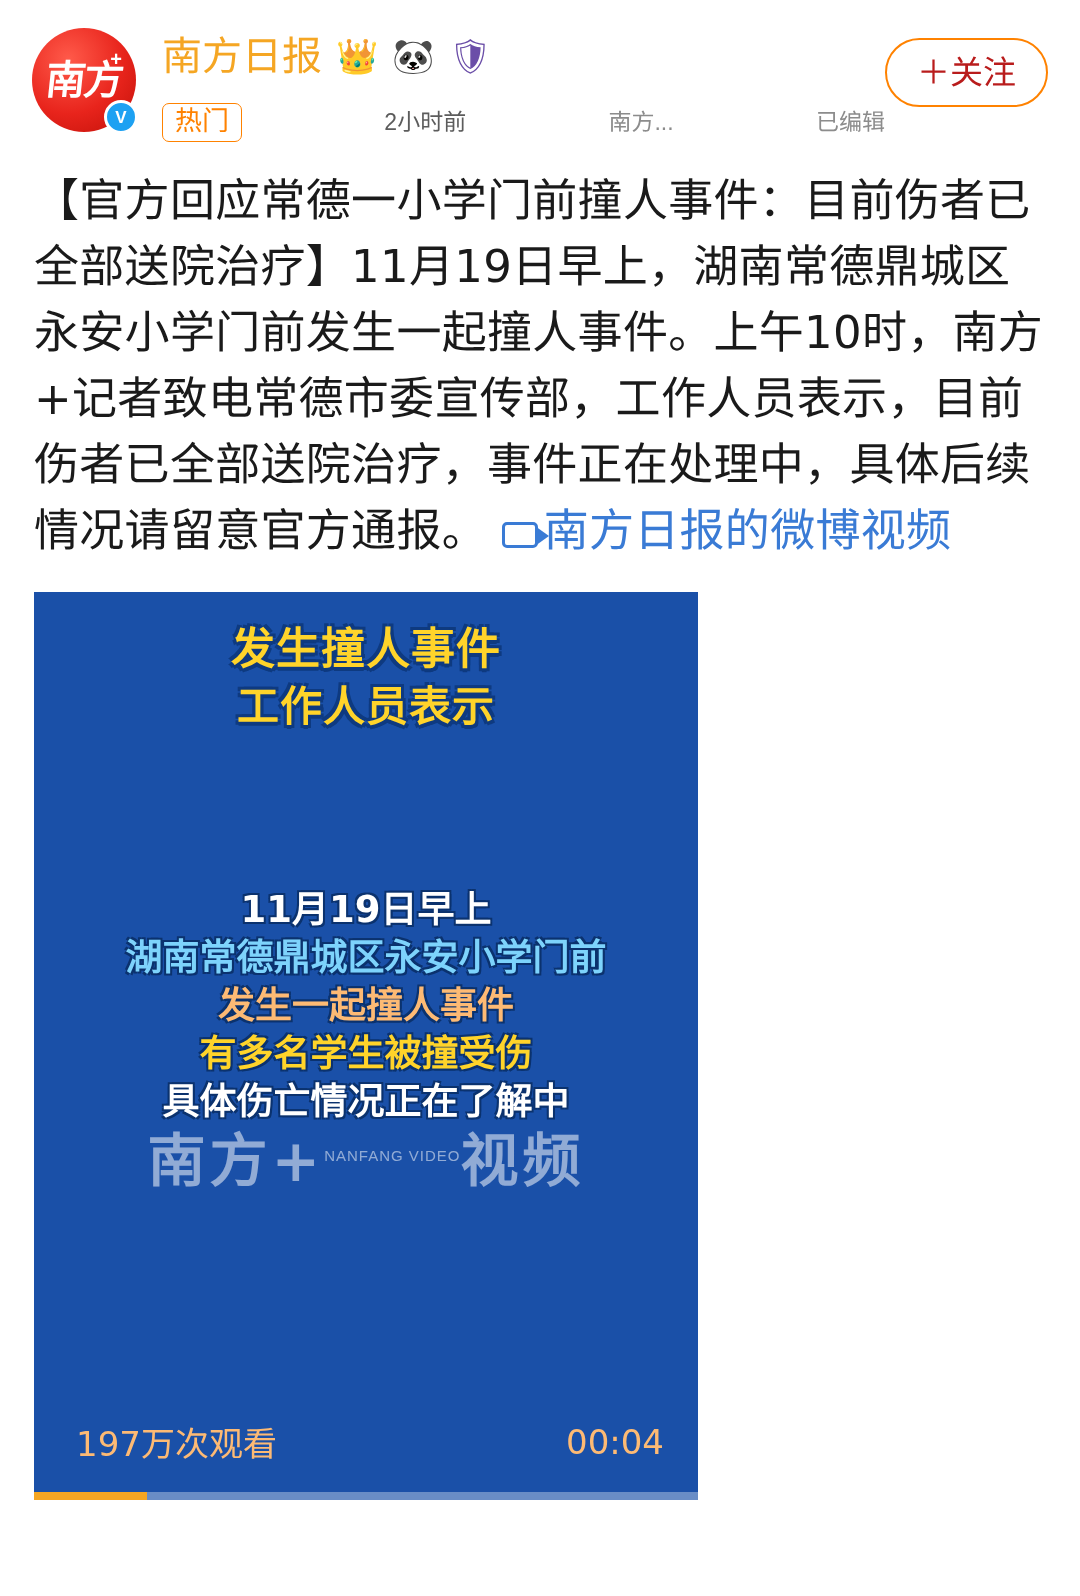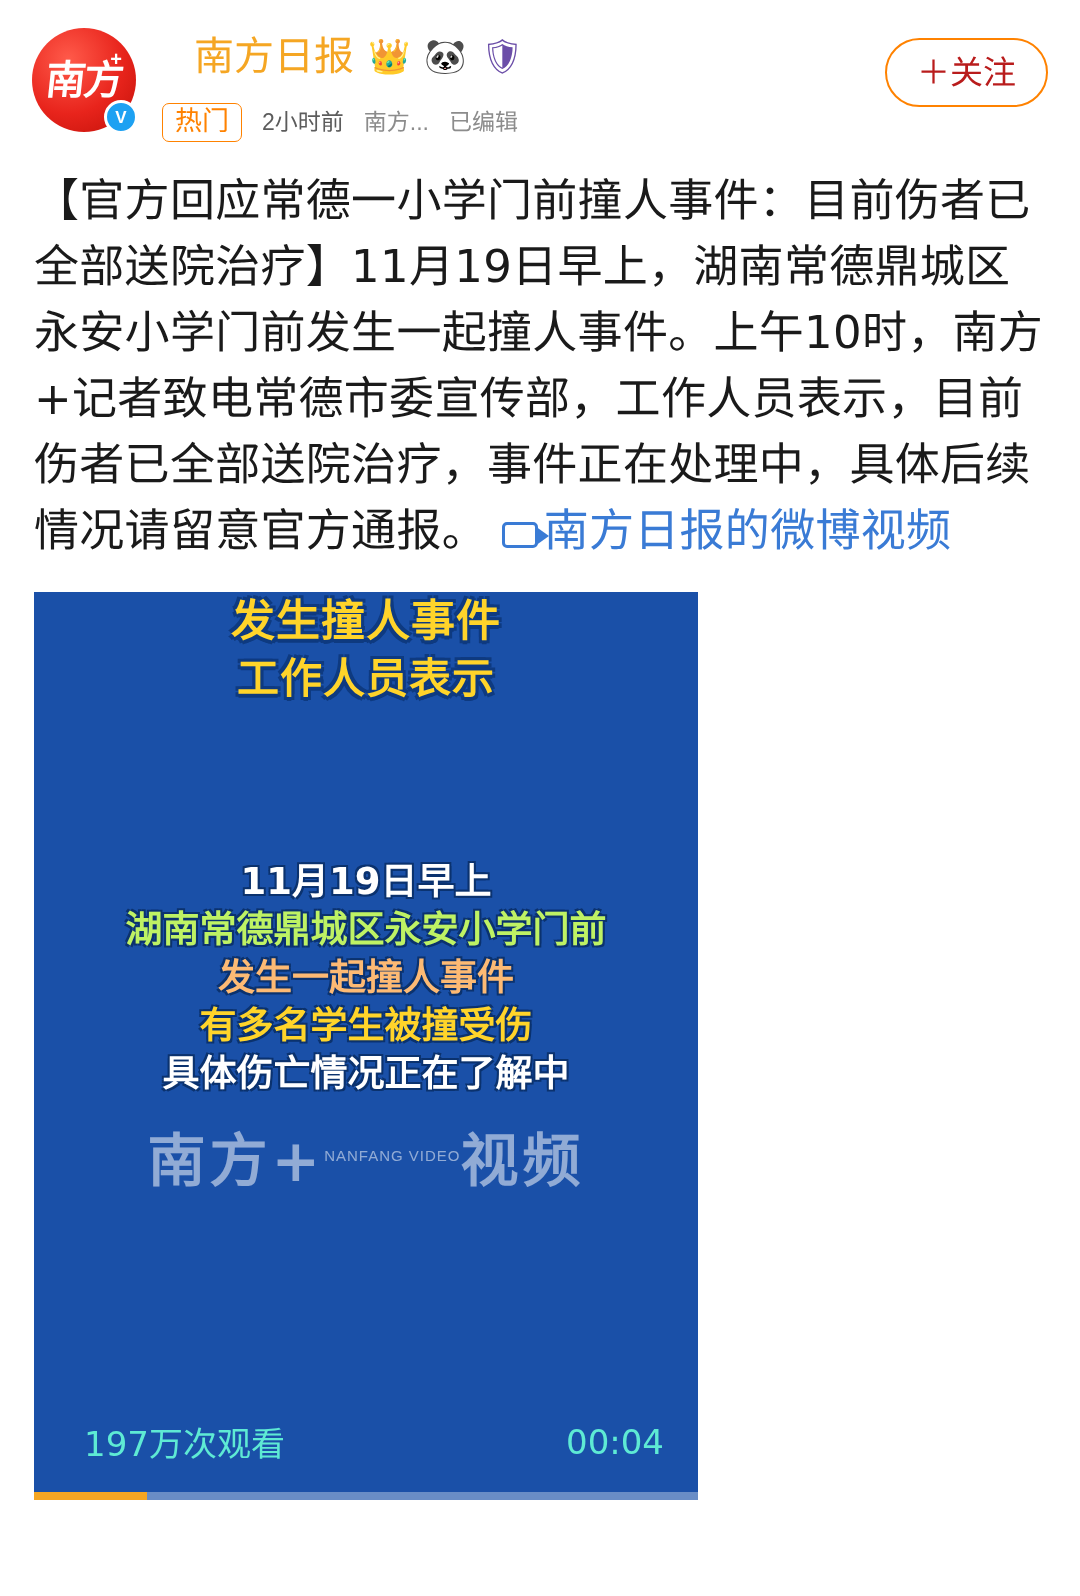--- a/index.html
+++ b/index.html
@@ -87,35 +87,35 @@
     align-items: center;
     gap: 14px;
     height: 52px;
   }
   .account-name {
     font-size: 40px;
     color: #f5a623;
     font-weight: 500;
     line-height: 1;
     white-space: nowrap;
-    margin-left: 32px;
   }
   .medal {
     font-size: 34px;
     line-height: 1;
   }
   .medal.crown { color: #e8b339; }
   .medal.panda { color: #333; }
   .medal.shield { color: #6b4ea8; }
   .meta-row {
     display: flex;
     align-items: center;
     gap: 20px;
     margin-top: 18px;
     height: 44px;
+    justify-content: space-between;
   }
   .tag-hot {
     border: 1.5px solid #ff8200;
     border-radius: 7px;
     color: #ff8200;
     font-size: 27px;
     padding: 4px 12px 6px 12px;
     line-height: 1;
   }
   .meta-text {
@@ -179,20 +179,21 @@
   .video-card {
     position: relative;
     margin: 28px 0 0 34px;
     width: 664px;
     height: 908px;
     background: #1a50a8;
     overflow: hidden;
   }
   .vc-title {
     text-align: center;
+    padding-top: 28px;
     font-family: "DejaVu Sans", "Liberation Sans", sans-serif;
     font-weight: bold;
     color: #ffd42a;
     font-size: 44px;
     line-height: 58px;
     letter-spacing: 1px;
     text-shadow:
       -3px -3px 0 #0e3a80, 3px -3px 0 #0e3a80,
       -3px  3px 0 #0e3a80, 3px  3px 0 #0e3a80,
        0px  4px 0 #0e3a80;
@@ -205,21 +206,21 @@
     font-weight: bold;
   }
   .vc-body .l {
     line-height: 48px;
     letter-spacing: 0px;
     text-shadow:
       -2px -2px 0 #0b326e, 2px -2px 0 #0b326e,
       -2px  2px 0 #0b326e, 2px  2px 0 #0b326e;
   }
   .vc-body .l1 { color: #ffffff; font-size: 37px; }
-  .vc-body .l2 { color: #bef264; font-size: 37px; }
+  .vc-body .l2 { color: #7dd3fc; font-size: 37px; }
   .vc-body .l3 { color: #fdba74; font-size: 37px; }
   .vc-body .l4 { color: #ffd42a; font-size: 37px; }
   .vc-body .l5 { color: #ffffff; font-size: 37px; }
 
   .watermark {
     position: absolute;
     left: 0; right: 0;
     top: 540px;
     text-align: center;
     color: rgba(255,255,255,0.52);
@@ -231,27 +232,27 @@
   }
   .watermark .sup {
     font-size: 15px;
     letter-spacing: 1px;
     vertical-align: super;
     font-family: "Liberation Sans", sans-serif;
     font-weight: normal;
   }
   .vc-footer {
     position: absolute;
-    left: 16px; right: 0;
+    left: 8px; right: 0;
     bottom: 34px;
     display: flex;
     align-items: center;
     justify-content: space-between;
     padding: 0 34px;
-    color: #5eead4;
+    color: #fdba74;
     font-size: 34px;
     font-family: "DejaVu Sans", "Liberation Sans", sans-serif;
   }
   .progress-track {
     position: absolute;
     left: 0; right: 0;
     bottom: 0;
     height: 8px;
     background: rgba(255,255,255,0.35);
   }

